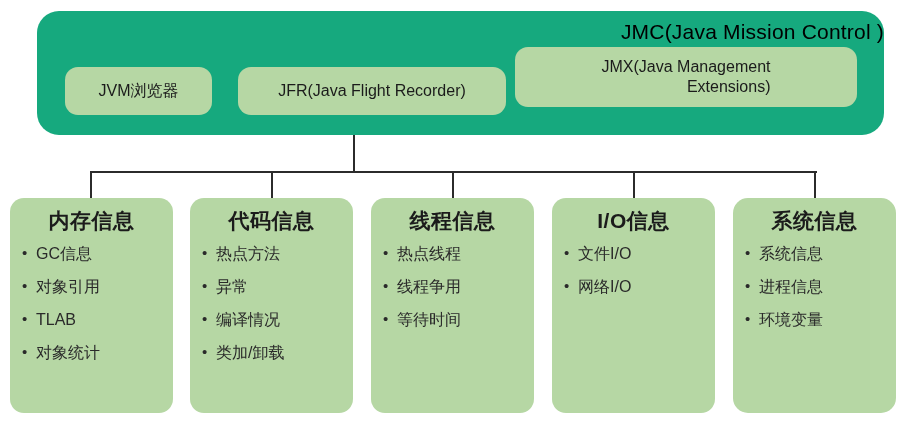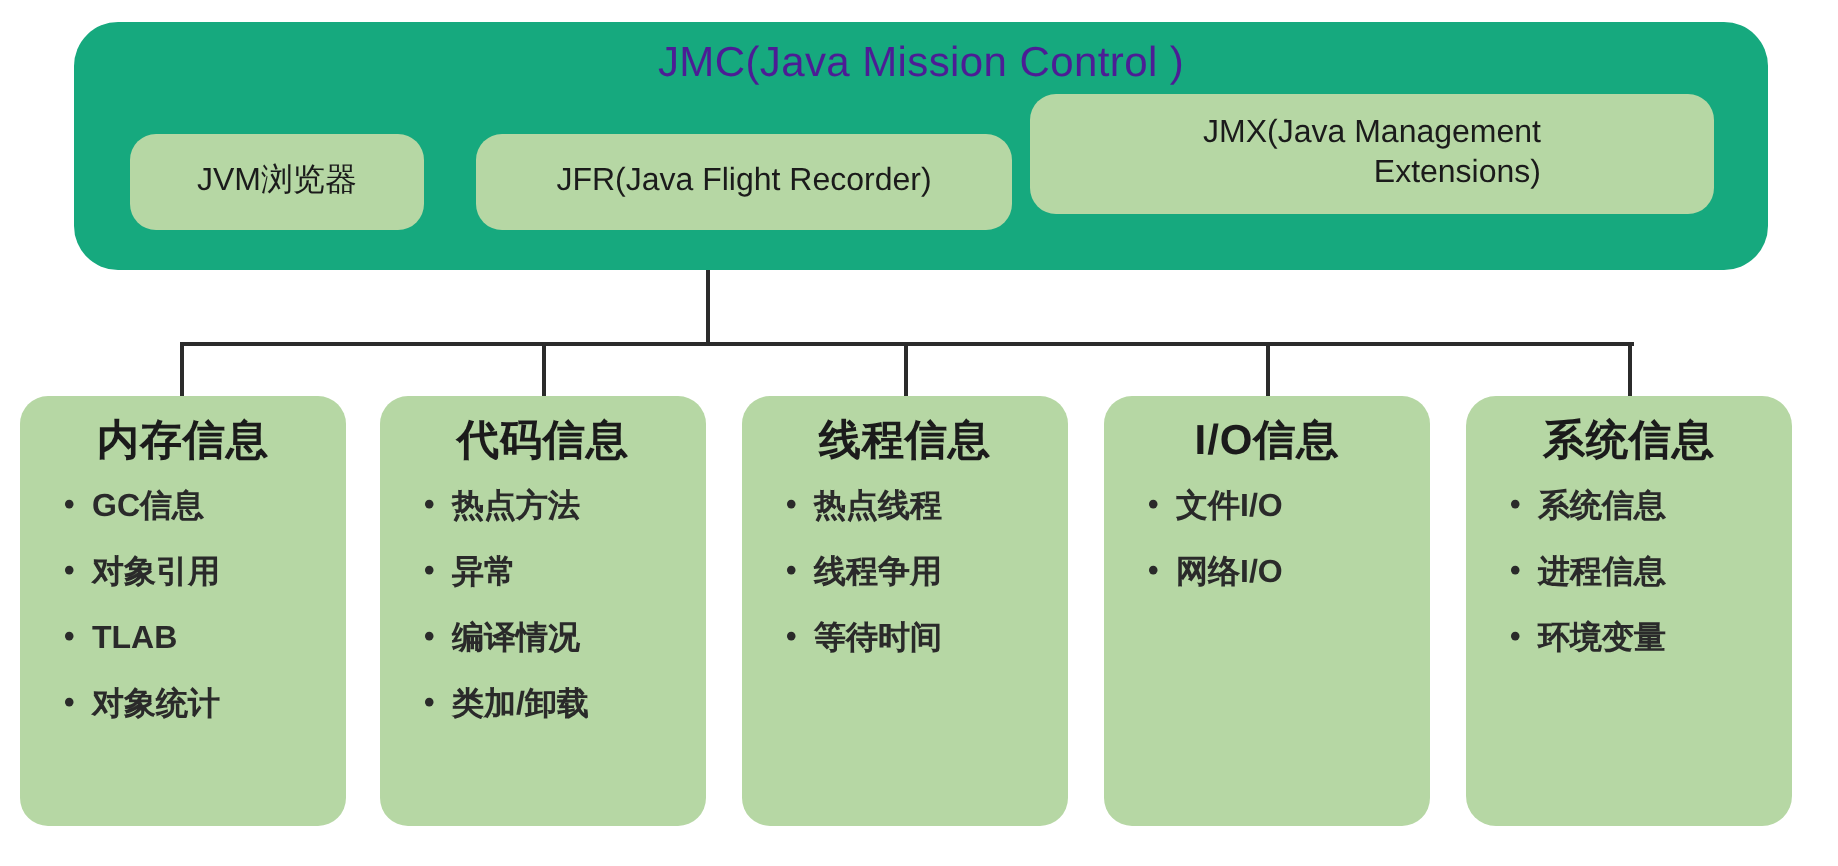--- a/index.html
+++ b/index.html
@@ -29,22 +29,22 @@
     height: 124px;
     background: #16a97e;
     border-radius: 22px;
     box-sizing: border-box;
   }
   .jmc-title {
     position: absolute;
     left: 0;
     top: 8px;
     width: 100%;
-    text-align: center;
-    color: #4c1d95;
+    text-align: right;
+    color: #000000;
     font-size: 21px;
     line-height: 26px;
     letter-spacing: 0.2px;
     white-space: nowrap;
   }
   .subbox {
     position: absolute;
     background: #b6d7a4;
     border-radius: 13px;
     box-sizing: border-box;
@@ -103,22 +103,21 @@
     font-weight: bold;
     color: #1b1b1b;
     line-height: 26px;
     letter-spacing: 0.5px;
     margin-bottom: 10px;
     white-space: nowrap;
   }
   .cat-list {
     list-style: none;
     margin: 0;
-    padding: 0 0 0 22px;
-    font-weight: bold;
+    padding: 0 0 0 12px;
   }
   .cat-list li {
     position: relative;
     font-size: 16px;
     line-height: 20px;
     color: #2a2a2a;
     margin-bottom: 13px;
     padding-left: 14px;
     white-space: nowrap;
   }

